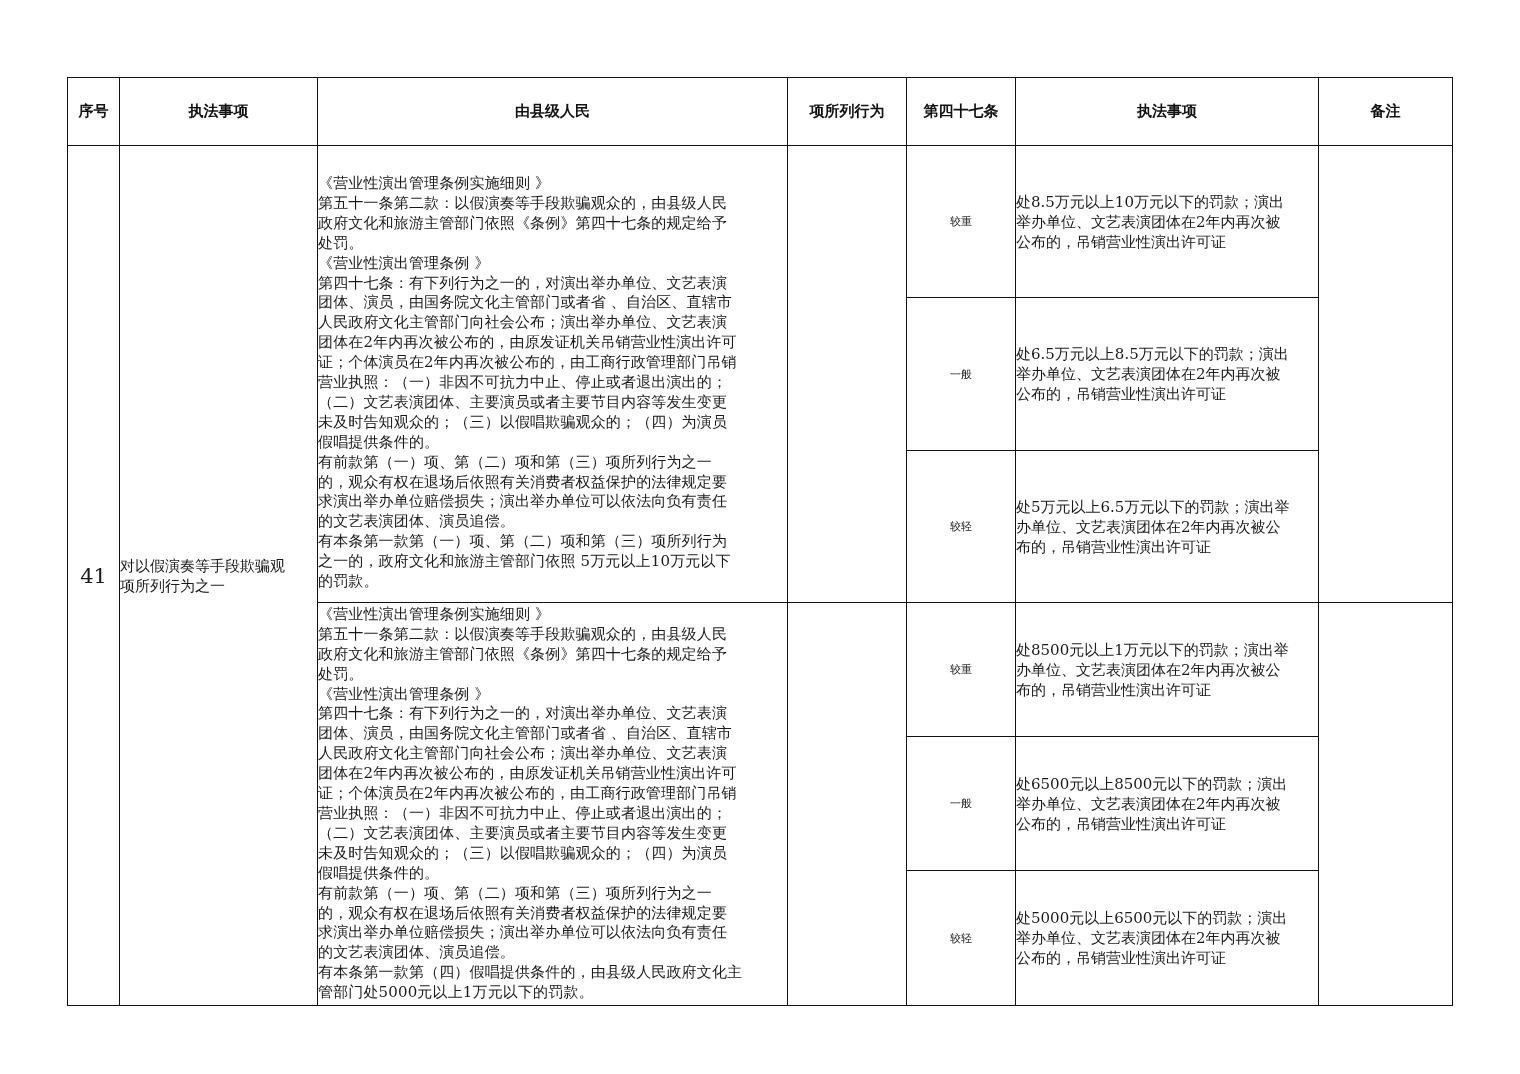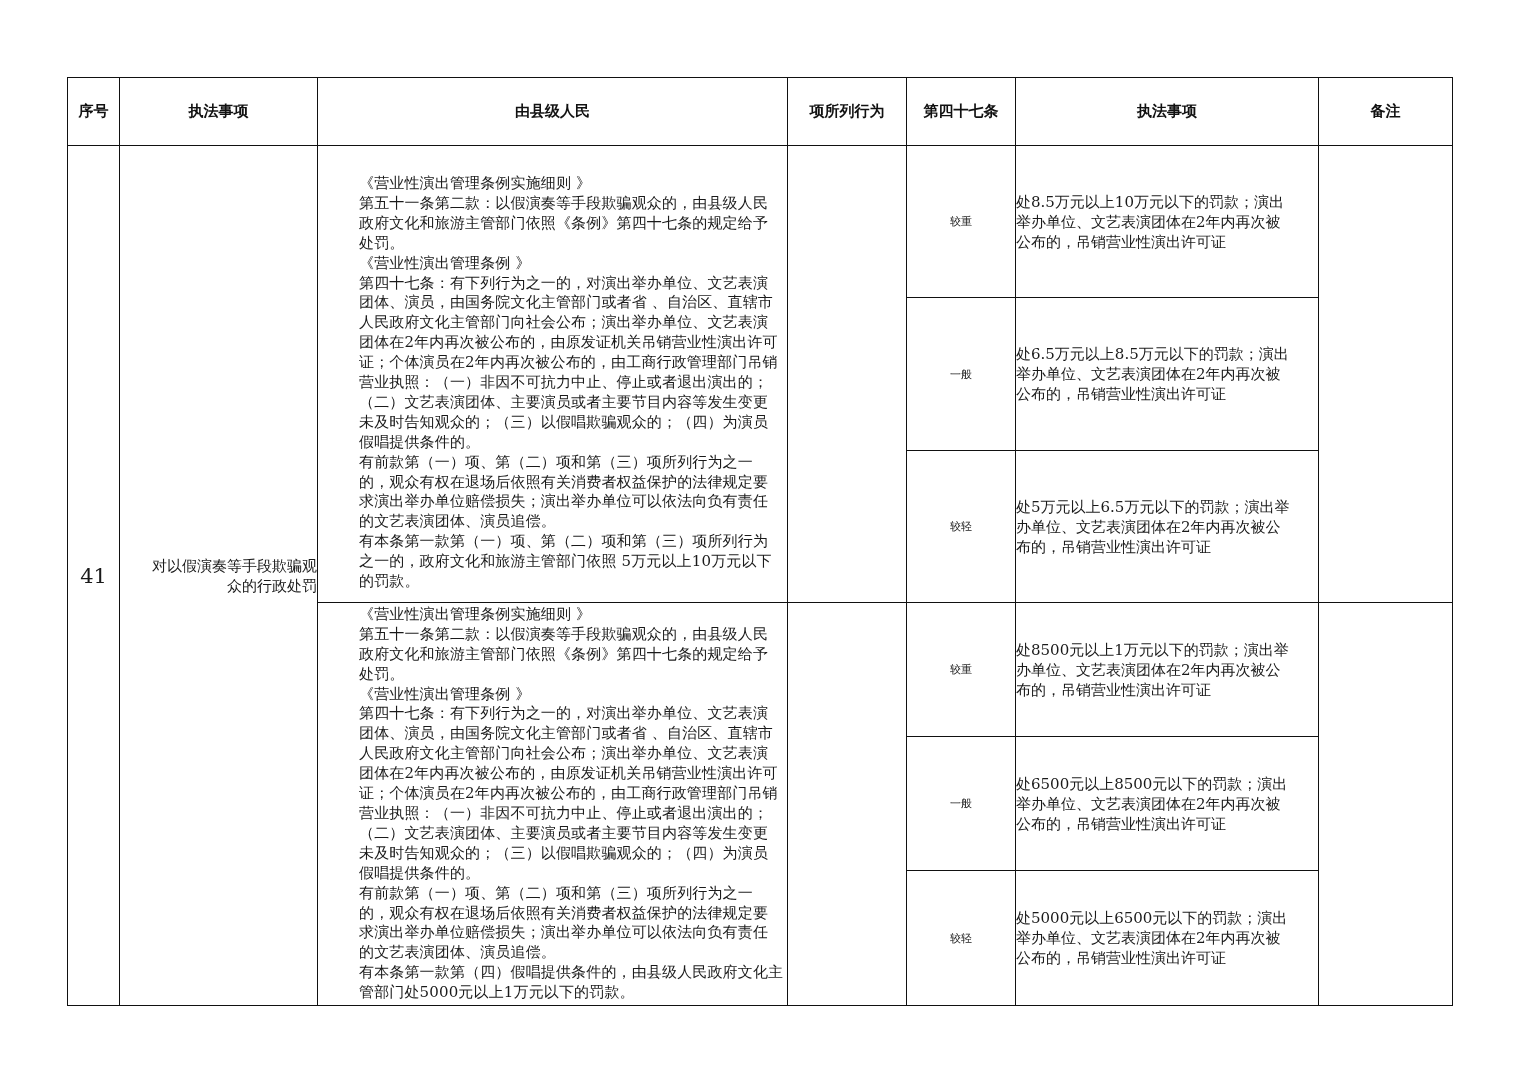--- a/index.html
+++ b/index.html
@@ -43,30 +43,30 @@
       color: #111;
     }
     td.seq {
       text-align: center;
       font-size: 21px;
     }
     td.item {
       font-size: 15px;
       line-height: 20px;
       padding: 0 4px;
-      text-align: right;
+      text-align: left;
     }
     td.basis {
       font-size: 15px;
       line-height: 19.9px;
       padding: 0 4px 0 3px;
       vertical-align: top;
       letter-spacing: 0.15px;
     }
-    td.basis .line { display: block; white-space: nowrap; margin-left: 41px; }
+    td.basis .line { display: block; white-space: nowrap; }
     td.basis.g1 { padding-top: 18px; }
     td.basis.g2 { padding-top: 0px; }
     td.level {
       text-align: center;
       font-size: 11px;
     }
     td.range {
       font-size: 15px;
       line-height: 20px;
       padding: 0 4px 0 4px;
@@ -99,21 +99,21 @@
         <th>执法事项</th>
         <th>备注</th>
       </tr>
     </thead>
     <tbody>
 
       <tr style="height:152px">
         <td class="seq" rowspan="6">41</td>
         <td class="item" rowspan="6">
           <span class="line" style="display:block">对以假演奏等手段欺骗观</span>
-          <span class="line" style="display:block">众的行政处罚</span>
+          <span class="line" style="display:block">项所列行为之一</span>
         </td>
         <td class="basis g1" rowspan="3">
           <span class="line">《营业性演出管理条例实施细则 》</span>
           <span class="line">第五十一条第二款：以假演奏等手段欺骗观众的，由县级人民</span>
           <span class="line">政府文化和旅游主管部门依照《条例》第四十七条的规定给予</span>
           <span class="line">处罚。</span>
           <span class="line">《营业性演出管理条例 》</span>
           <span class="line">第四十七条：有下列行为之一的，对演出举办单位、文艺表演</span>
           <span class="line">团体、演员，由国务院文化主管部门或者省 、自治区、直辖市</span>
           <span class="line">人民政府文化主管部门向社会公布；演出举办单位、文艺表演</span>

